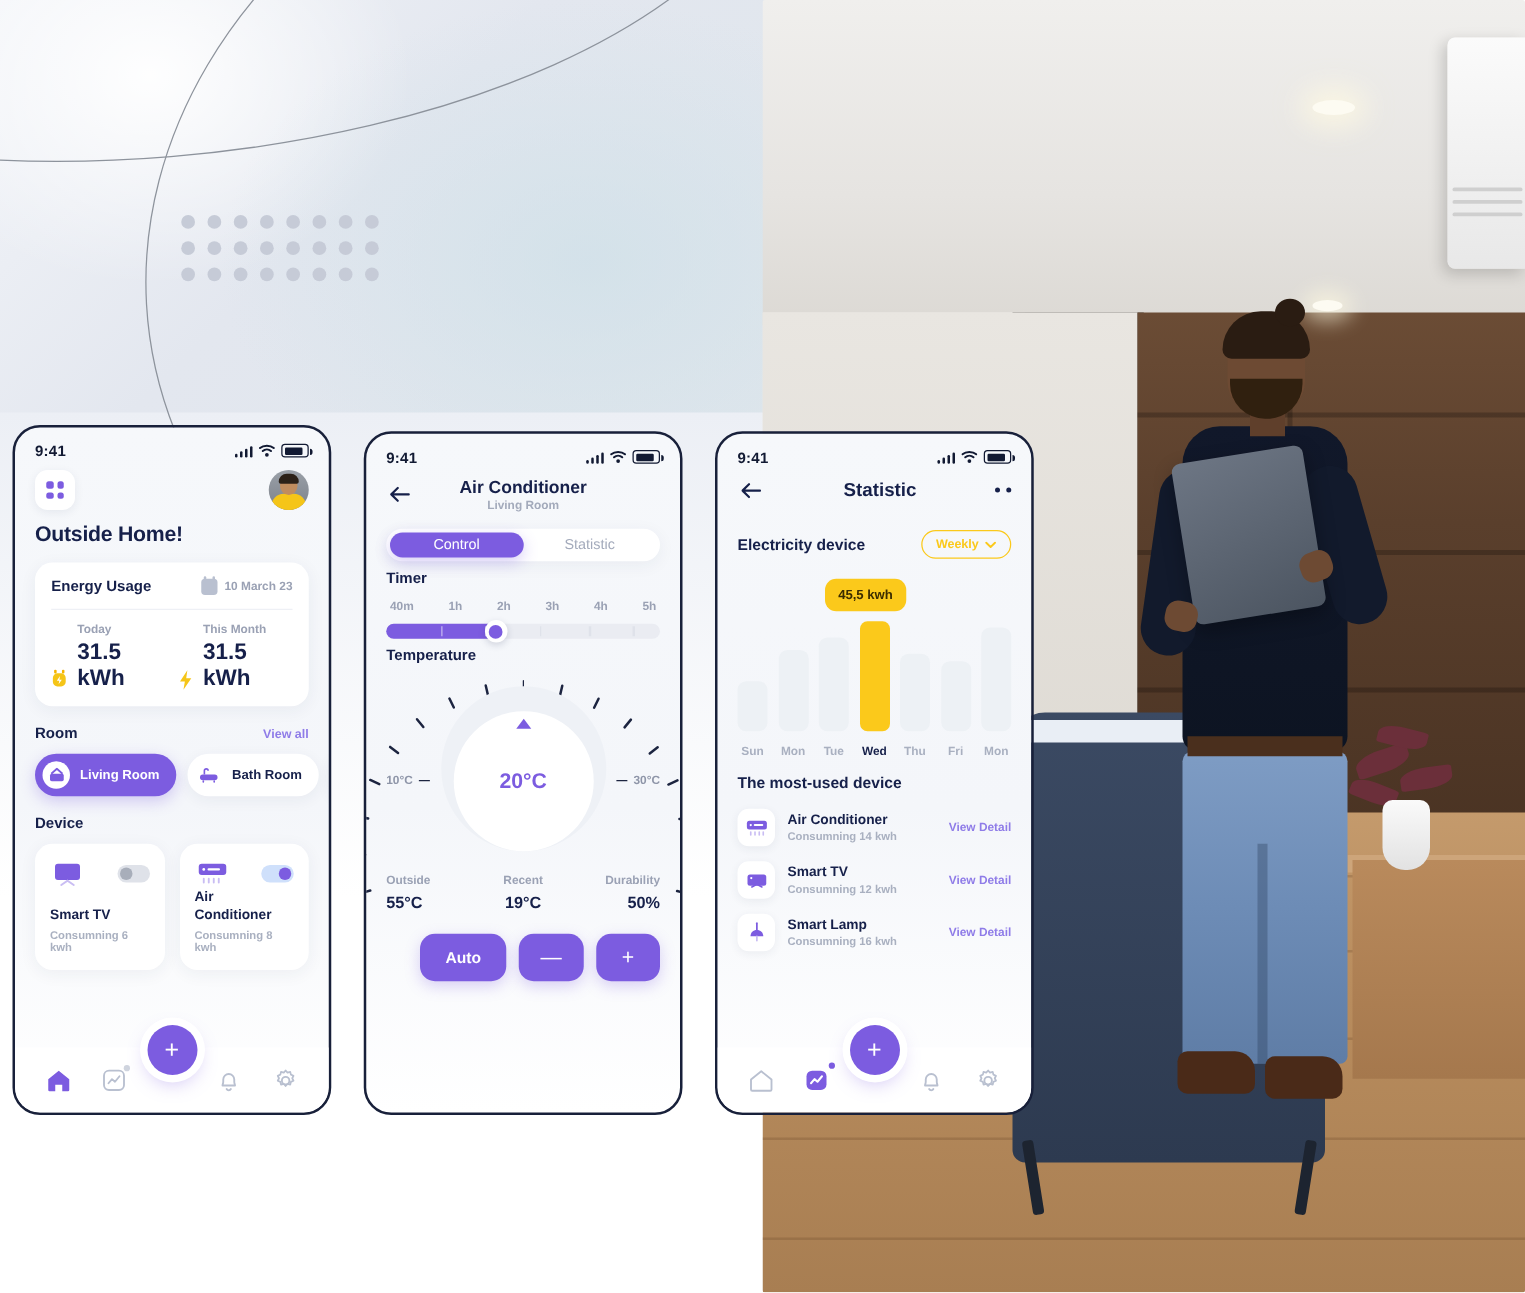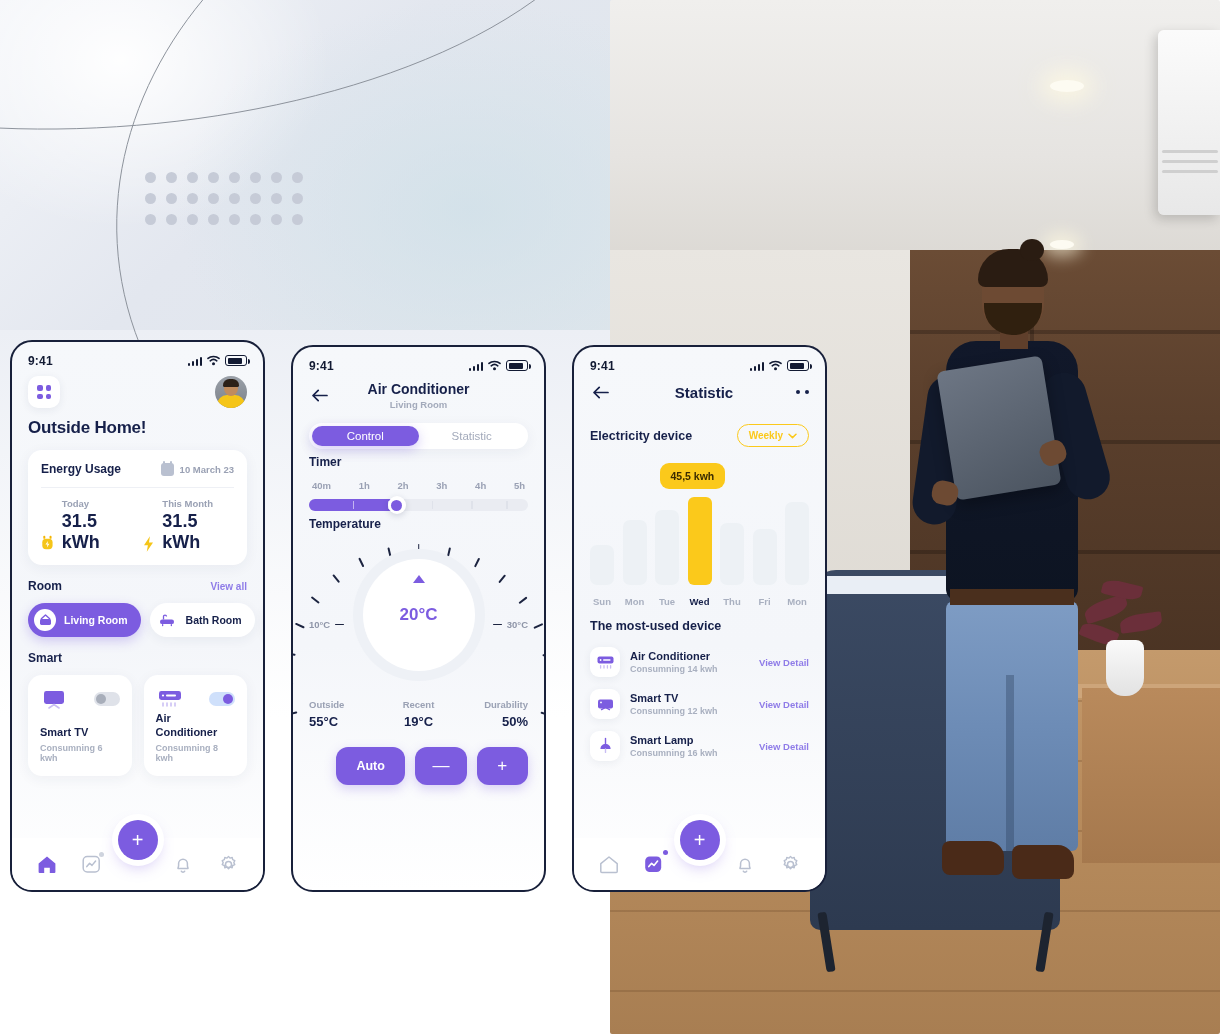--- a/index.html
+++ b/index.html
@@ -217,21 +217,21 @@
   .slider-fill { position:absolute; left:0; top:0; height:100%; border-radius:6px; background:#7c5ce0; }
   .slider-notch { position:absolute; top:2px; width:1.5px; height:8px; background:rgba(255,255,255,.55); }
   .slider-notch.dim { background:#dfe2ea; }
   .slider-knob { position:absolute; top:-3px; width:18px; height:18px; border-radius:50%;
     background:#fff; box-shadow:0 2px 6px rgba(40,50,90,.18); display:flex; align-items:center; justify-content:center; }
   .slider-knob i { width:11px; height:11px; border-radius:50%; background:#7c5ce0; }
 
   .dial-wrap { position:relative; height: 160px; margin-top: 6px; }
   .dial-outer { position:absolute; left:50%; top:12px; transform:translateX(-50%);
     width:132px; height:132px; border-radius:50%; background:#eef1f6; }
-  .dial-inner { position:absolute; left:50%; top:22px; transform:translateX(-50%);
+  .dial-inner { position:absolute; left:50%; top:32px; transform:translateX(-50%);
     width:112px; height:112px; border-radius:50%; background:#fff; display:flex;
     align-items:center; justify-content:center; }
   .dial-val { font-size: 17px; font-weight:700; color:#7c5ce0; }
   .dial-arrow { position:absolute; left:50%; top:38px; transform:translateX(-50%);
     width:0;height:0;border-left:6px solid transparent;border-right:6px solid transparent;
     border-bottom:8px solid #7c5ce0; }
   .tick { position:absolute; left:50%; top:50%; width:1.6px; height:10px; background:#1c2440;
     transform-origin: 50% 68px; border-radius:1px; }
   .dial-min, .dial-max { position:absolute; top:82px; display:flex; align-items:center; gap:5px;
     font-size: 9.5px; color:#8e95a8; font-weight:700; }
@@ -483,21 +483,21 @@
         </span>
         <span class="room-lbl">Bath Room</span>
       </div>
       <div class="room-chip">
 
         <span class="room-lbl"></span>
       </div>
     </div>
 
     <div class="sec-head">
-      <div class="sec-title">Smart</div>
+      <div class="sec-title">Device</div>
     </div>
 
     <div class="devices">
       <div class="dev-card">
         <div class="dev-top">
           <span class="dev-ico">
             <svg width="24" height="21" viewBox="0 0 24 21">
                 <rect x="2" y="2" width="20" height="13" rx="2.4" fill="#7c5ce0"></rect>
                 <path d="M7 19 L12 15.5 L17 19" stroke="#c9bdf3" stroke-width="1.6" fill="none" stroke-linecap="round"></path>
               </svg>

